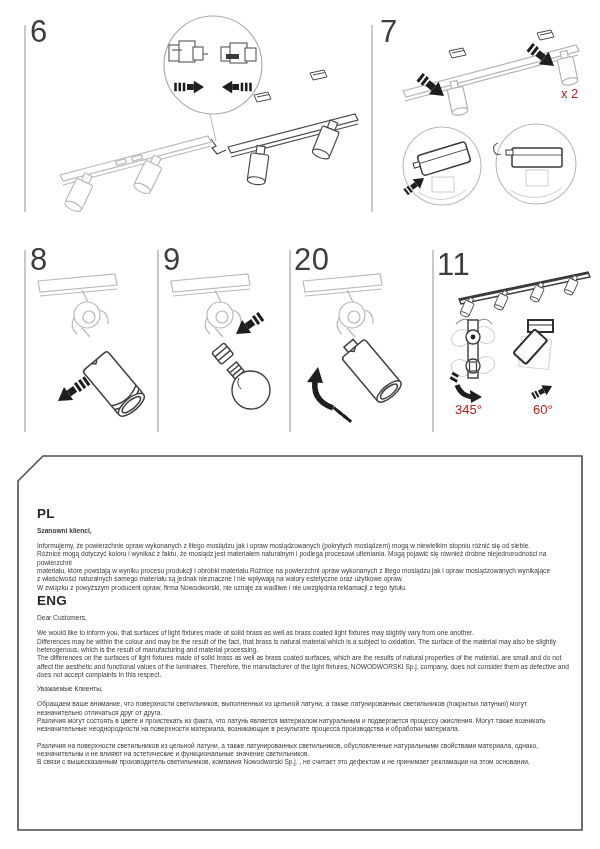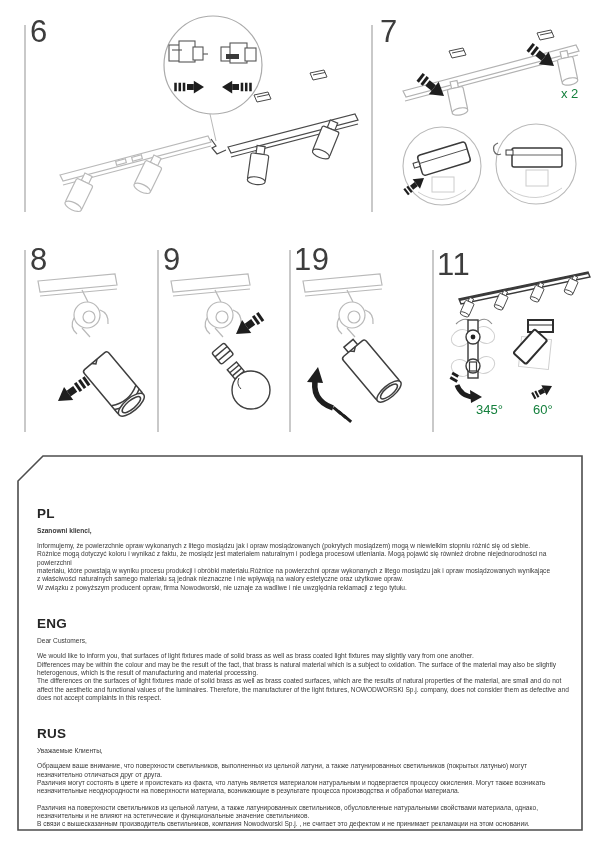--- a/index.html
+++ b/index.html
@@ -1,28 +1,28 @@
 <!DOCTYPE html>
 <html><head>
 <meta charset="utf-8">
 <style>
   html,body{margin:0;padding:0;}
   body{width:600px;height:849px;background:#ffffff;font-family:"Liberation Sans","DejaVu Sans",sans-serif;}
   .page{position:relative;width:600px;height:849px;background:#ffffff;overflow:hidden;}
   .step-number{position:absolute;font-size:31px;color:#3d3d3d;line-height:1;letter-spacing:0.5px;}
   .vdiv{position:absolute;width:2px;background:#c9c9c9;}
   .illu{position:absolute;}
-  .qty-label,.deg-label{position:absolute;font-size:13px;color:#15803d;}
+  .qty-label,.deg-label{position:absolute;font-size:13px;color:#b91c1c;}
   .notice-border{position:absolute;left:0;top:0;}
   .notice-text{position:absolute;left:37px;top:506px;width:545px;color:#3a3a3a;}
   .lang-heading{font-size:13.5px;font-weight:bold;color:#262626;letter-spacing:0.3px;}
   .salutation{font-size:6.6px;margin-top:6px;}
   .bold{font-weight:bold;}
   .body-text{font-size:6.6px;line-height:1.27;margin-top:8px;white-space:pre-line;}
-  .sect + .sect{margin-top:24px;}
+  .sect + .sect{margin-top:1px;}
   .body-text + .body-text{margin-top:8px;}
 </style>
 </head>
 <body>
 
 <div class="page">
 
   <div class="vdiv" style="left:24px;top:25px;height:187px"></div>
   <div class="vdiv" style="left:371px;top:25px;height:187px"></div>
 
@@ -152,21 +152,21 @@
 
   <span class="qty-label" style="left:561px;top:86px">x 2</span>
 
   <div class="vdiv" style="left:24px;top:250px;height:182px"></div>
   <div class="vdiv" style="left:157px;top:250px;height:182px"></div>
   <div class="vdiv" style="left:289px;top:250px;height:182px"></div>
   <div class="vdiv" style="left:432px;top:250px;height:182px"></div>
 
   <span class="step-number" style="left:30px;top:244px">8</span>
   <span class="step-number" style="left:163px;top:244px">9</span>
-  <span class="step-number" style="left:294px;top:244px">19</span>
+  <span class="step-number" style="left:294px;top:244px">20</span>
   <span class="step-number" style="left:437px;top:249px">11</span>
 
   <svg class="illu" style="left:30px;top:268px" width="128" height="168" viewBox="0 0 128 168">
     <defs>
       <g id="arr8">
         <polygon points="0,0 -13,-8 -13,8"></polygon>
         <rect x="-21" y="-3.5" width="8" height="7"></rect>
         <rect x="-26" y="-5" width="3" height="10"></rect>
         <rect x="-31" y="-5" width="3" height="10"></rect>
         <rect x="-36" y="-5" width="3" height="10"></rect>
@@ -315,21 +315,21 @@
       <path d="M17,117 q4,11 16,12" fill="none" stroke="#1e1e1e" stroke-width="5"></path>
       <polygon points="42,129 30,122 31,135"></polygon>
       <rect x="10" y="110" width="8" height="3" transform="rotate(30 14 111)"></rect>
       <rect x="12" y="105" width="7" height="3" transform="rotate(30 15 106)"></rect>
     </g>
     <g fill="#1e1e1e" stroke="none">
       <use href="#arr11" transform="translate(112,118) rotate(-28) scale(0.7)"></use>
     </g>
   </svg>
 
-  <span class="deg-label" style="left:476px;top:402px">345°</span>
+  <span class="deg-label" style="left:455px;top:402px">345°</span>
   <span class="deg-label" style="left:533px;top:402px">60°</span>
 
   <svg class="notice-border" width="600" height="849" viewBox="0 0 600 849">
     <path d="M43,456 L582,456 L582,830 L18,830 L18,481 Z" fill="#ffffff" stroke="#4d4d4d" stroke-width="1.6"></path>
   </svg>
 
   <div class="notice-text">
     <div class="sect">
       <div class="lang-heading">PL</div>
       <div class="salutation bold">Szanowni klienci,</div>
@@ -343,21 +343,20 @@
       <div class="lang-heading">ENG</div>
       <div class="salutation">Dear Customers,</div>
       <div class="body-text">We would like to inform you, that surfaces of light fixtures made of solid brass as well as brass coated light fixtures may slightly vary from one another.
 Differences may be within the colour and may be the result of the fact, that brass is natural material which is a subject to oxidation. The surface of the material may also be slightly
 heterogenous, which is the result of manufacturing and material processing.
 The differences on the surfaces of light fixtures made of solid brass as well as brass coated surfaces, which are the results of natural properties of the material, are small and do not
 affect the aesthetic and functional values of the luminaires. Therefore, the manufacturer of the light fixtures, NOWODWORSKI Sp.j. company, does not consider them as defective and
 does not accept complaints in this respect.</div>
     </div>
     <div class="sect">
-      <div class="lang-heading">RUS</div>
       <div class="salutation">Уважаемые Клиенты,</div>
       <div class="body-text">Обращаем ваше внимание, что поверхности светильников, выполненных из цельной латуни, а также латунированных светильников (покрытых латунью) могут
 незначительно отличаться друг от друга.
 Различия могут состоять в цвете и проистекать из факта, что латунь является материалом натуральным и подвергается процессу окисления. Могут также возникать
 незначительные неоднородности на поверхности материала, возникающие в результате процесса производства и обработки материала.</div>
       <div class="body-text">Различия на поверхности светильников из цельной латуни, а также латунированных светильников, обусловленные натуральными свойствами материала, однако,
 незначительны и не влияют на эстетические и функциональные значение светильников.
 В связи с вышесказанным производитель светильников, компания Nowodworski Sp.j. , не считает это дефектом и не принимает рекламации на этом основании.</div>
     </div>
   </div>

